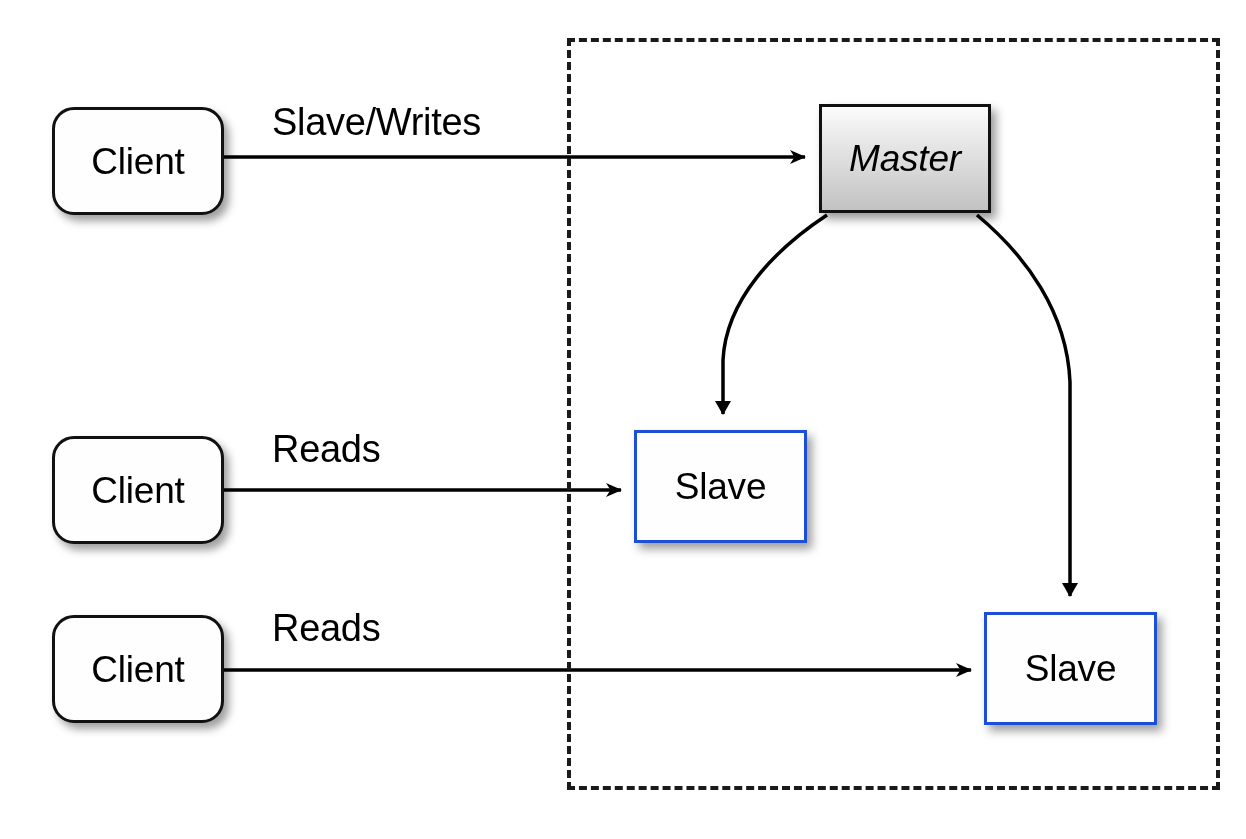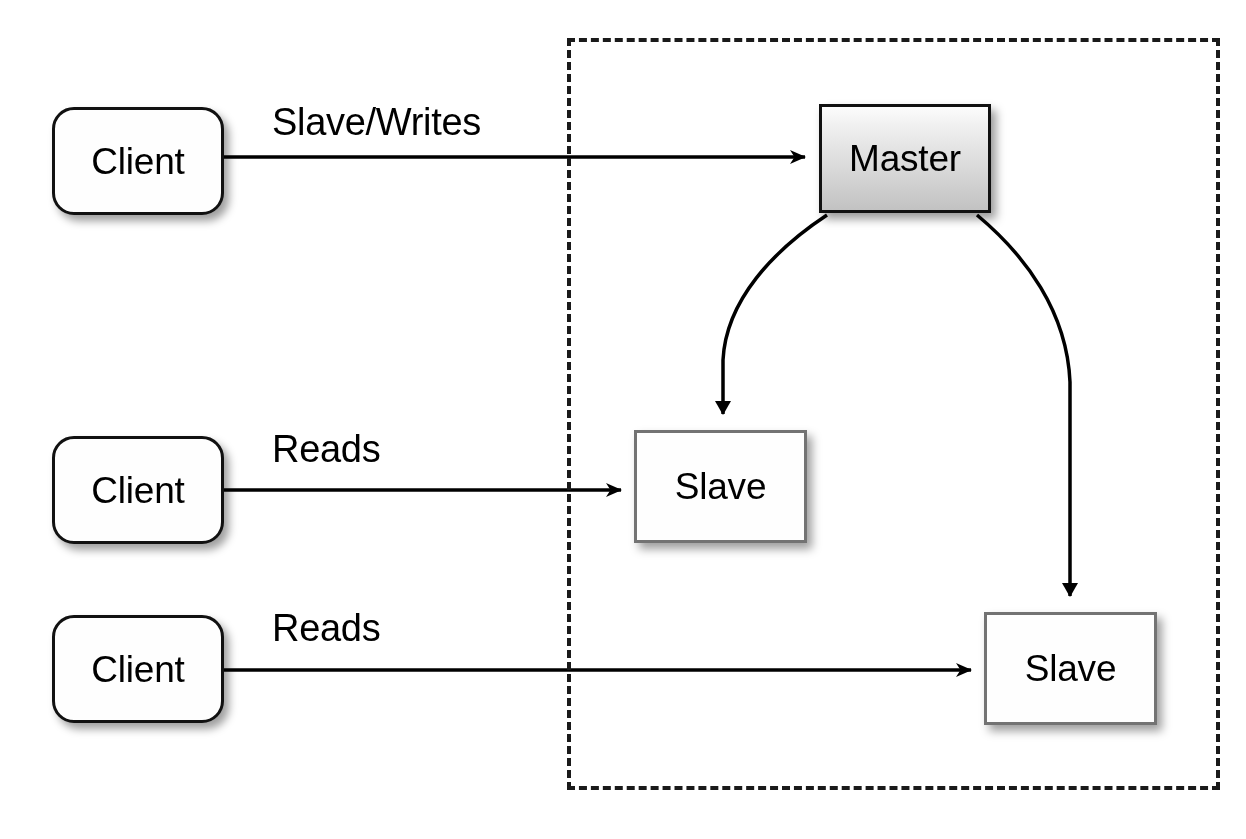--- a/index.html
+++ b/index.html
@@ -37,28 +37,29 @@
     line-height: 1;
     letter-spacing: -0.2px;
   }
   .node-client {
     border: 3px solid #111111;
     border-radius: 22px;
     background: #fefefe;
     box-shadow: 5px 6px 9px rgba(0,0,0,0.38);
   }
   .node-slave {
-    border: 3px solid #737373;
+    border: 3px solid #1d4ed8;
     background: #fefefe;
     box-shadow: 5px 6px 9px rgba(0,0,0,0.38);
   }
   .node-master {
     border: 3px solid #111111;
     background: linear-gradient(to bottom, #fcfcfc 0%, #f0f0f0 18%, #d9d9d9 60%, #c2c2c2 100%);
     box-shadow: 5px 6px 9px rgba(0,0,0,0.40);
+    font-style: italic;
   }
   .edge-label {
     position: absolute;
     color: #000000;
     font-size: 38px;
     line-height: 1;
     white-space: nowrap;
     letter-spacing: -0.3px;
   }
   .boundary {

